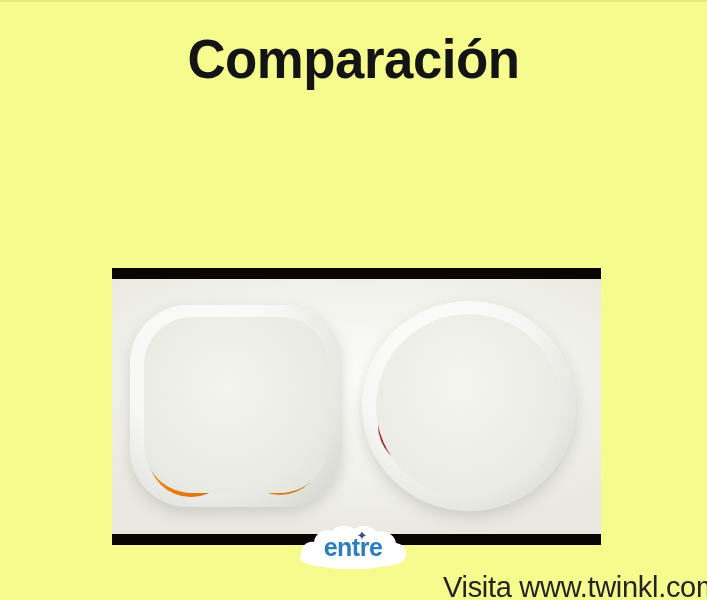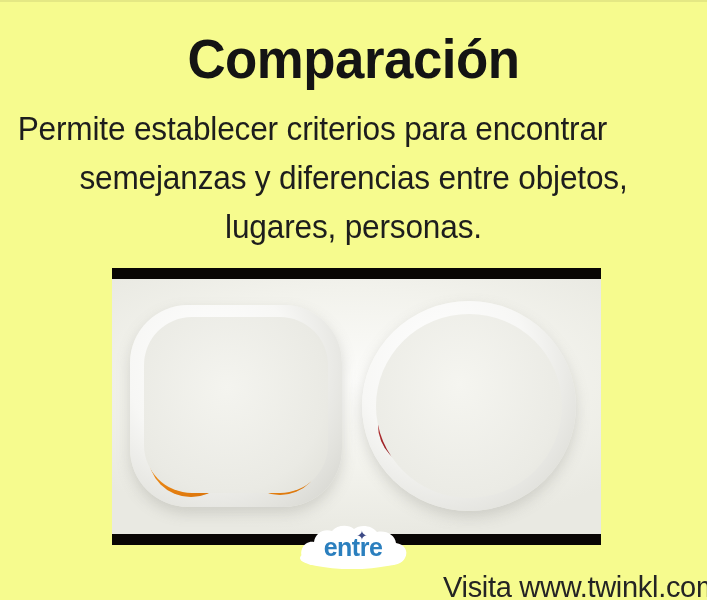--- a/index.html
+++ b/index.html
@@ -217,25 +217,20 @@
 </style>
 </head>
 <body>
 
 <div id="poster">
 
   <div id="top-hairline"></div>
 
   <div id="title">Comparación</div>
 
-  <div id="description">
-    <div class="desc-line line-1">Permite establecer criterios para encontrar</div>
-    <div class="desc-line line-2">semejanzas y diferencias entre objetos,</div>
-    <div class="desc-line line-3">lugares, personas.</div>
-  </div>
 
   <div id="photo">
     <div class="photo-bar top"></div>
 
     <div id="photo-inner">
 
       <div class="bowl" id="bowl-oranges">
         <div class="fruit orange" style="left:18px; top:36px; width:78px; height:78px;">
           <div class="shine" style="left:16px; top:12px; width:26px; height:18px;"></div>
           <div class="stem" style="left:16px; top:12px; width:14px; height:9px; background:rgba(110,140,30,0.55);"></div>

